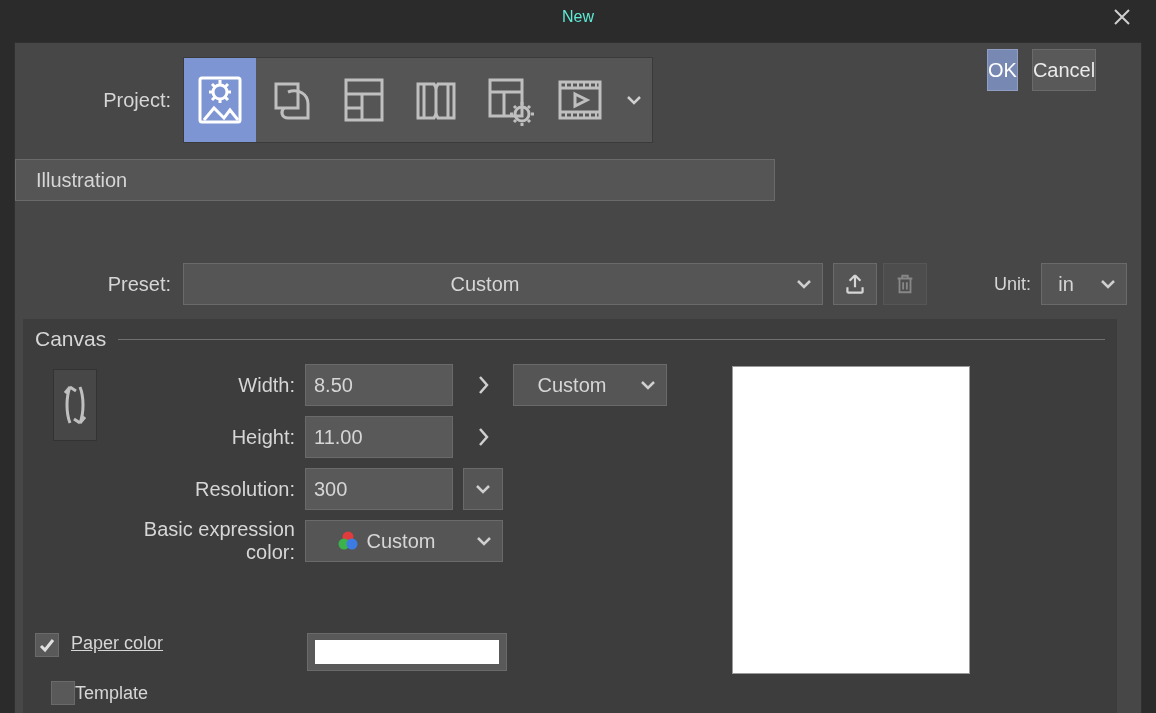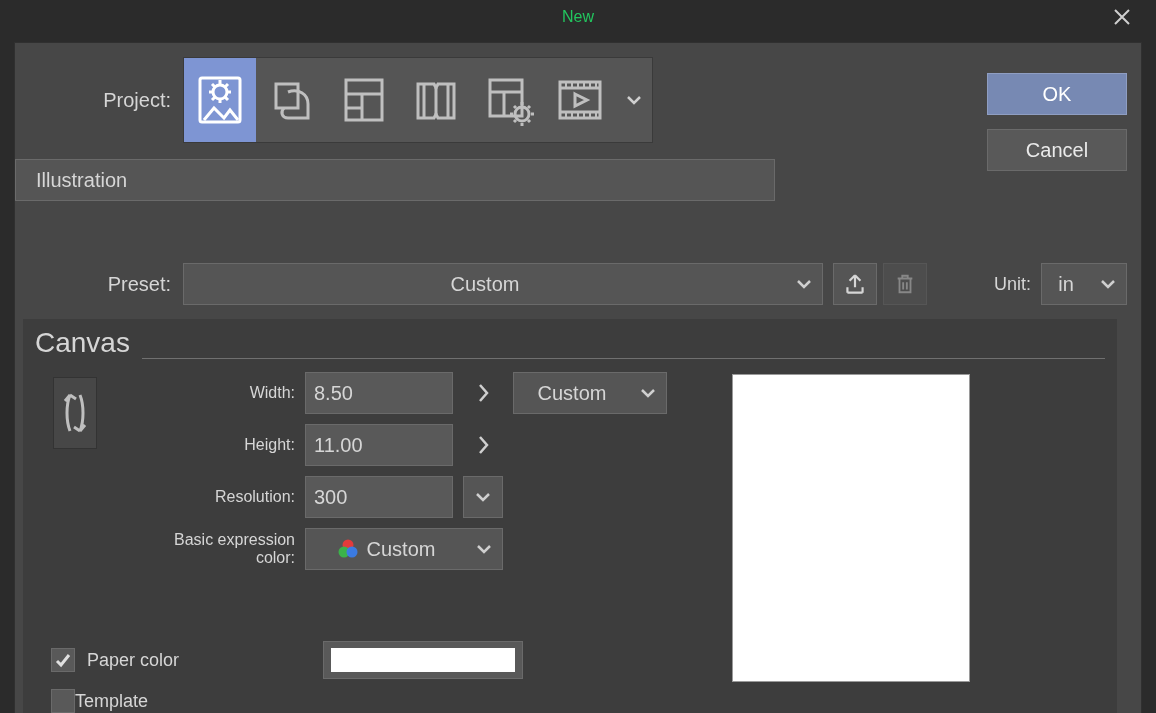--- a/index.html
+++ b/index.html
@@ -31,21 +31,21 @@
   }
 
   
   .titlebar {
     height: 34px;
     display: flex;
     align-items: center;
     justify-content: center;
     position: relative;
     font-size: 16px;
-    color: #22c55e;
+    color: #5eead4;
   }
   .titlebar-close {
     position: absolute;
     right: 14px;
     top: 0;
     height: 34px;
     width: 40px;
     display: flex;
     align-items: center;
     justify-content: center;
@@ -73,24 +73,23 @@
     color: var(--fg);
     font-size: 20px;
     font-weight: 300;
     padding-left: 8px;
   }
 
   
   .actions {
     position: absolute;
     right: 14px;
-    top: 30px;
+    top: 6px;
     width: 140px;
     display: flex;
-    flex-direction: column;
     gap: 14px;
   }
   .btn {
     height: 42px;
     display: flex;
     align-items: center;
     justify-content: center;
     border: 1px solid var(--border-light);
     background: var(--cancel-bg);
     color: #eaeaea;
@@ -199,23 +198,23 @@
   .unit-select { width: 86px; }
 
   
   .canvas-group {
     position: absolute;
     left: 8px; right: 24px;
     top: 276px; bottom: 0;
     background: var(--bg-group);
   }
   .group-header {
-    display:flex; align-items:flex-end; gap:12px;
+    display:flex; align-items:center; gap:12px;
     padding: 8px 12px 4px 12px;
-    font-size: 28px;
+    font-size: 21px;
   }
   .group-line { flex:1; height:1px; background: var(--group-line); }
 
   .canvas-body {
     position: relative;
     padding: 8px 0 0 0;
   }
   .canvas-left {
     position:absolute;
     left: 30px; top: 14px;
@@ -224,42 +223,42 @@
     border:1px solid #333;
     display:flex;align-items:center;justify-content:center;
   }
 
   .canvas-fields {
     position:absolute;
     left: 108px; top: 4px;
     width: 560px;
   }
   .field-row { display:flex; align-items:center; height:52px; gap:10px; }
-  .field-row .flabel { width: 164px; text-align:right; font-size:16px; color:var(--fg); }
+  .field-row .flabel { width: 164px; text-align:right; font-size:20px; color:var(--fg); }
   .num-input {
     width: 148px; height: 42px;
     background: var(--bg-field-inner);
     border:1px solid var(--border-light);
     color: var(--fg);
     padding: 0 8px;
     font-size: 20px;
     display:flex;align-items:center;
   }
   .small-chev {
     width: 40px; height: 42px;
     display:flex;align-items:center;justify-content:center;
   }
   .size-preset { width: 154px; height:42px; }
   .color-select { width: 198px; height:42px; }
   .color-select .select-text { display:flex; align-items:center; justify-content:center; gap:8px; }
 
   .paper-row {
-    display:flex; align-items:center; gap:12px;
+    display:flex; align-items:flex-start; gap:12px;
     position:absolute;
-    left: 28px; top: 278px;
+    left: 12px; top: 278px; text-decoration: underline;
   }
   .template-row {
     display:flex; align-items:center; 
     position:absolute;
     left: 28px; top: 326px;
   }
   .checkbox {
     width: 24px; height:24px;
     border:1px solid var(--border-light);
     background: var(--bg-field-inner);

